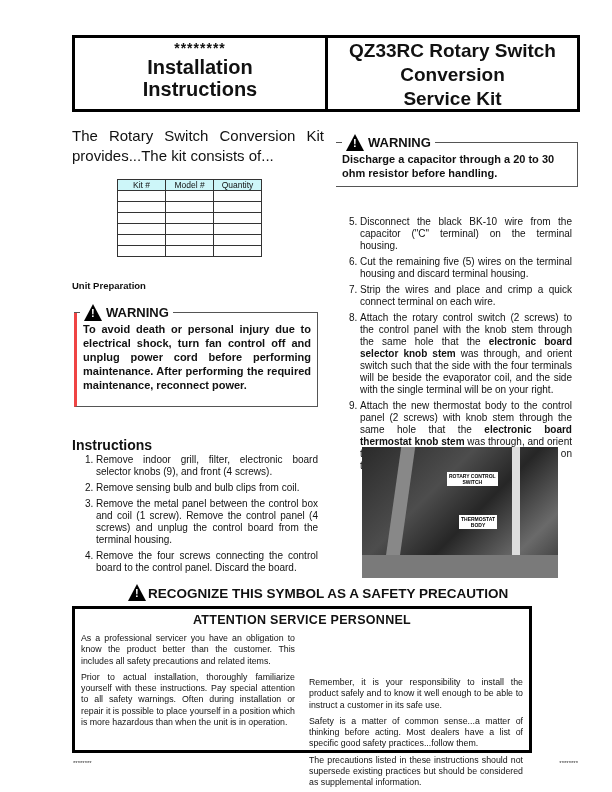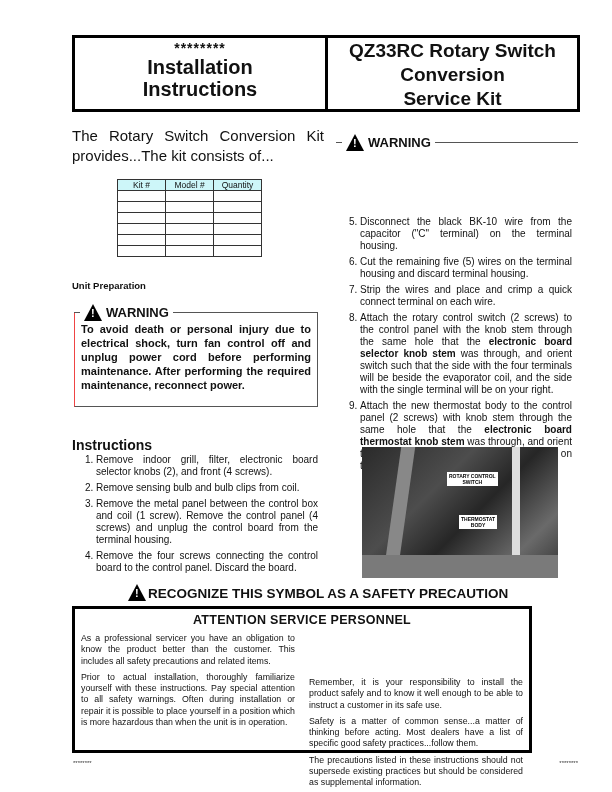--- a/index.html
+++ b/index.html
@@ -92,41 +92,44 @@
 
 <div class="abs" style="left:72px; top:280px; font-size:9.5px; font-weight:bold;">Unit Preparation</div>
 
 <div class="abs" style="left:74px; top:304px; width:244px;">
   <div class="warnhead">
     <span style="border-top:1px solid #555; width:6px; margin-right:4px;"></span>
     <span class="tri"></span>
     <span>WARNING</span>
     <span class="line"></span>
   </div>
-  <div class="warnbox" style="padding:9px 6px 14px 6px; margin-top:-8px; border-left:1px solid #ef4444;">
+  <div class="warnbox" style="padding:9px 6px 14px 6px; margin-top:-8px; border-left:3px solid #ef4444;">
     <div class="wtext">To avoid death or personal injury due to electrical shock, turn fan control off and unplug power cord before performing maintenance.  After performing the required maintenance, reconnect power.</div>
   </div>
 </div>
 
 <div class="abs" style="left:72px; top:437px; width:252px;">
   <h2>Instructions</h2>
   <ol style="margin-top:1px;">
-    <li>Remove indoor grill, filter, electronic board selector knobs (2), and front (4 screws).</li>
+    <li>Remove indoor grill, filter, electronic board selector knobs (9), and front (4 screws).</li>
     <li>Remove sensing bulb and bulb clips from coil.</li>
     <li>Remove the metal panel between the control box and coil (1 screw).  Remove the control panel (4 screws) and unplug the control board from the terminal housing.</li>
     <li>Remove the four screws connecting the control board to the control panel.  Discard the board.</li>
   </ol>
 </div>
 
 <div class="abs" style="left:336px; top:134px; width:242px;">
   <div class="warnhead">
     <span style="border-top:1px solid #555; width:6px; margin-right:4px;"></span>
     <span class="tri"></span>
     <span>WARNING</span>
     <span class="line"></span>
+  </div>
+  <div class="warnbox" style="padding:9px 6px 6px 6px; margin-top:-8px; border-left:none;">
+    <div class="wtext" style="text-align:left;">Discharge a capacitor through a 20 to 30 ohm resistor before handling.</div>
   </div>
 </div>
 
 <div class="abs" style="left:336px; top:210px; width:242px;">
   <ol start="5">
     <li>Disconnect the black BK-10 wire from the capacitor ("C" terminal) on the terminal housing.</li>
     <li>Cut the remaining five (5) wires on the terminal housing and discard terminal housing.</li>
     <li>Strip the wires and place and crimp a quick connect terminal on each wire.</li>
     <li><span>Attach the rotary control switch (2 screws) to the control panel with the knob stem through the same hole that the </span><b>electronic board selector knob stem</b><span> was through, and orient switch such that the side with the four terminals will be beside the evaporator coil, and the side with the single terminal will be on your right.</span></li>
     <li><span>Attach the new thermostat body to the control panel (2 screws) with knob stem through the same hole that the </span><b>electronic board thermostat knob stem</b><span> was through, and orient the thermostat body with the wiring terminals on the bottom.</span></li>

